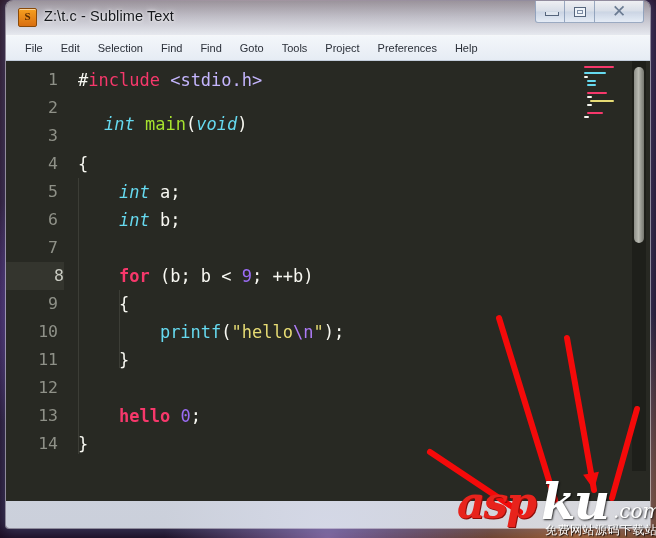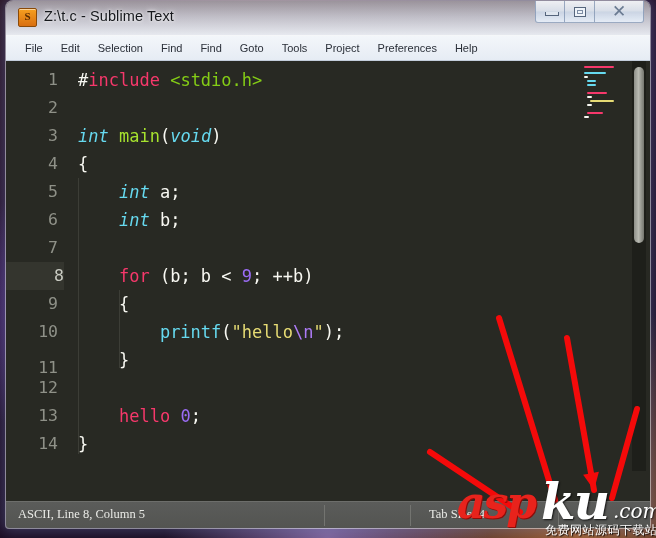--- a/index.html
+++ b/index.html
@@ -239,25 +239,25 @@
     left: 14px;
     height: 28px;
     line-height: 28px;
     font-size: 17px;
     white-space: pre;
     color: #f6f6ef;
   }
   
   .t-hash    { color: #f8f8f2; }
   .t-pre     { color: #f6386b; }
-  .t-header  { color: #84cc16; }
+  .t-header  { color: #c4b5fd; }
   .t-type    { color: #66d9ef; font-style: italic; }
   .t-func    { color: #a6e22e; }
   .t-punc    { color: #f8f8f2; }
-  .t-kw      { color: #f6386b; }
+  .t-kw      { color: #f6386b; font-weight: bold; }
   .t-num     { color: #a униcode; }
   .t-num     { color: #9b6cf5; }
   .t-builtin { color: #66d9ef; }
   .t-str     { color: #e6db74; }
   .t-esc     { color: #ad7bf7; }
 
   
   .indent-guide {
     position: absolute;
     width: 1px;
@@ -427,29 +427,29 @@
             <div class="ln" style="top: 5px;">1</div>
             <div class="ln" style="top: 33px;">2</div>
             <div class="ln" style="top: 61px;">3</div>
             <div class="ln" style="top: 89px;">4</div>
             <div class="ln" style="top: 117px;">5</div>
             <div class="ln" style="top: 145px;">6</div>
             <div class="ln" style="top: 173px;">7</div>
             <div class="ln active" style="top: 201px;">8</div>
             <div class="ln" style="top: 229px;">9</div>
             <div class="ln" style="top: 257px;">10</div>
-            <div class="ln" style="top: 293px;">11</div>
+            <div class="ln" style="top: 285px;">11</div>
             <div class="ln" style="top: 313px;">12</div>
             <div class="ln" style="top: 341px;">13</div>
             <div class="ln" style="top: 369px;">14</div>
           </div>
         <div id="codelines">
             <div class="cl" style="top: 5px;"><span class="t-hash">#</span><span class="t-pre">include</span><span class="t-punc"> </span><span class="t-header">&lt;stdio.h&gt;</span></div>
             <div class="cl" style="top: 33px;"></div>
-            <div class="cl" style="top: 61px;"><span class="t-type">int</span><span class="t-punc"> </span><span class="t-func">main</span><span class="t-punc">(</span><span class="t-type">void</span><span class="t-punc">)</span></div>
+            <div class="cl" style="top: 49px; margin-left: 26px;"><span class="t-type">int</span><span class="t-punc"> </span><span class="t-func">main</span><span class="t-punc">(</span><span class="t-type">void</span><span class="t-punc">)</span></div>
             <div class="cl" style="top: 89px;"><span class="t-punc">{</span></div>
             <div class="cl" style="top: 117px;"><span class="t-punc">    </span><span class="t-type">int</span><span class="t-punc"> a;</span></div>
             <div class="cl" style="top: 145px;"><span class="t-punc">    </span><span class="t-type">int</span><span class="t-punc"> b;</span></div>
             <div class="cl" style="top: 173px;"></div>
             <div class="cl" style="top: 201px;"><span class="t-punc">    </span><span class="t-kw">for</span><span class="t-punc"> (b; b &lt; </span><span class="t-num">9</span><span class="t-punc">; ++b)</span></div>
             <div class="cl" style="top: 229px;"><span class="t-punc">    {</span></div>
             <div class="cl" style="top: 257px;"><span class="t-punc">        </span><span class="t-builtin">printf</span><span class="t-punc">(</span><span class="t-str">"hello</span><span class="t-esc">\n</span><span class="t-str">"</span><span class="t-punc">);</span></div>
             <div class="cl" style="top: 285px;"><span class="t-punc">    }</span></div>
             <div class="cl" style="top: 313px;"></div>
             <div class="cl" style="top: 341px;"><span class="t-punc">    </span><span class="t-kw">hello</span><span class="t-punc"> </span><span class="t-num">0</span><span class="t-punc">;</span></div>
@@ -469,27 +469,20 @@
             <div class="mm" style="top: 43px; left: 7px; width: 5px; background: rgb(248, 248, 242);"></div>
             <div class="mm" style="top: 51px; left: 7px; width: 16px; background: rgb(246, 56, 107);"></div>
             <div class="mm" style="top: 55px; left: 4px; width: 5px; background: rgb(248, 248, 242);"></div>
           </div>
         <div id="scrollbar-track">
           <div id="scrollbar-thumb"></div>
         </div>
       </div>
     </div>
 
-    <div id="statusbar">
-      <div id="status-left">ASCII, Line 8, Column 5</div>
-      <div class="status-sep" style="left:318px"></div>
-      <div class="status-sep" style="left:404px"></div>
-      <div id="status-tabsize">Tab Size: 4</div>
-      <div class="status-sep" style="left:552px"></div>
-    </div>
 
   </div>
 
   <svg id="annotations" viewBox="0 0 656 538">
       <line x1="499" y1="318" x2="555" y2="500" stroke="#f40a0a" stroke-width="6" stroke-linecap="round"></line>
       <line x1="567" y1="338" x2="594" y2="490" stroke="#f40a0a" stroke-width="6" stroke-linecap="round"></line>
       <polygon points="594,490 583.150107009533,474.6611662081039 598.9035038768857,471.8628654487715" fill="#f40a0a"></polygon>
       <line x1="637" y1="409" x2="612" y2="498" stroke="#f40a0a" stroke-width="6" stroke-linecap="round"></line>
       <line x1="430" y1="452" x2="520" y2="512" stroke="#f40a0a" stroke-width="6" stroke-linecap="round"></line>
     </svg>

